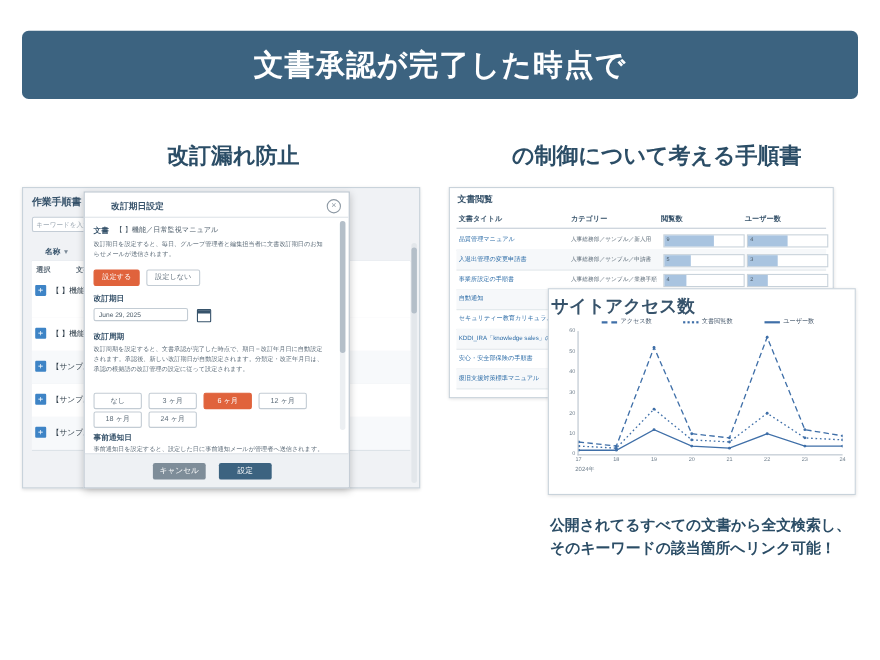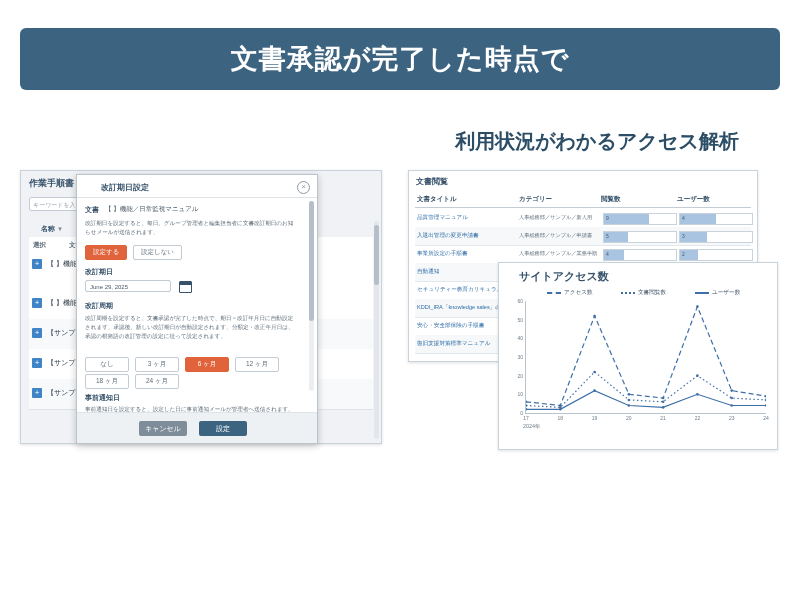--- a/index.html
+++ b/index.html
@@ -428,22 +428,22 @@
   
   #shot-chart {
     left: 498px;
     top: 262px;
     width: 278px;
     height: 186px;
     background: #ffffff;
   }
   .ch-title {
     position: absolute;
-    left: 20px; top: 6px;
-    font-size: 11px;
+    left: 2px; top: 6px;
+    font-size: 16px;
     font-weight: bold;
     color: #37536b;
   }
   .ch-legend {
     position: absolute;
     top: 26px;
     font-size: 5.6px;
     color: #44566a;
     display: flex;
     align-items: center;
@@ -486,21 +486,22 @@
 </style>
 </head>
 <body>
 
 <div class="slide">
 
   <div class="banner">
     <div class="banner-title">文書承認が完了した時点で</div>
   </div>
 
-  <div class="sec-title" id="sec-title-right">利用状況がわかるアクセス解析</div>
+  <div class="sec-title" id="sec-title-left">改訂漏れ防止</div>
+  <div class="sec-title" id="sec-title-right">の制御について考える手順書</div>
 
   <div class="shot" id="shot-doclist">
     <div class="dl-title">作業手順書</div>
 
     <div class="dl-search">キーワードを入力してください</div>
 
     <div class="dl-headrow">
       <div class="dl-head" style="left:12px;">
         <span>名称</span><span class="caret">▼</span>
       </div>
@@ -746,14 +747,18 @@
           <circle cx="205.7142857142857" cy="104.53333333333333" r="1.3" fill="#3f6fa8"></circle>
           <circle cx="240" cy="104.53333333333333" r="1.3" fill="#3f6fa8"></circle>
         </svg>
     </div>
 
     <div class="ch-xlabel">2024年</div>
   </div>
 
   <div class="caption" id="caption-left">
   </div>
+  <div class="caption" id="caption-right">
+    <div>公開されてるすべての文書から全文検索し、</div>
+    <div>そのキーワードの該当箇所へリンク可能！</div>
+  </div>
 
 </div>
 
 </body></html>

